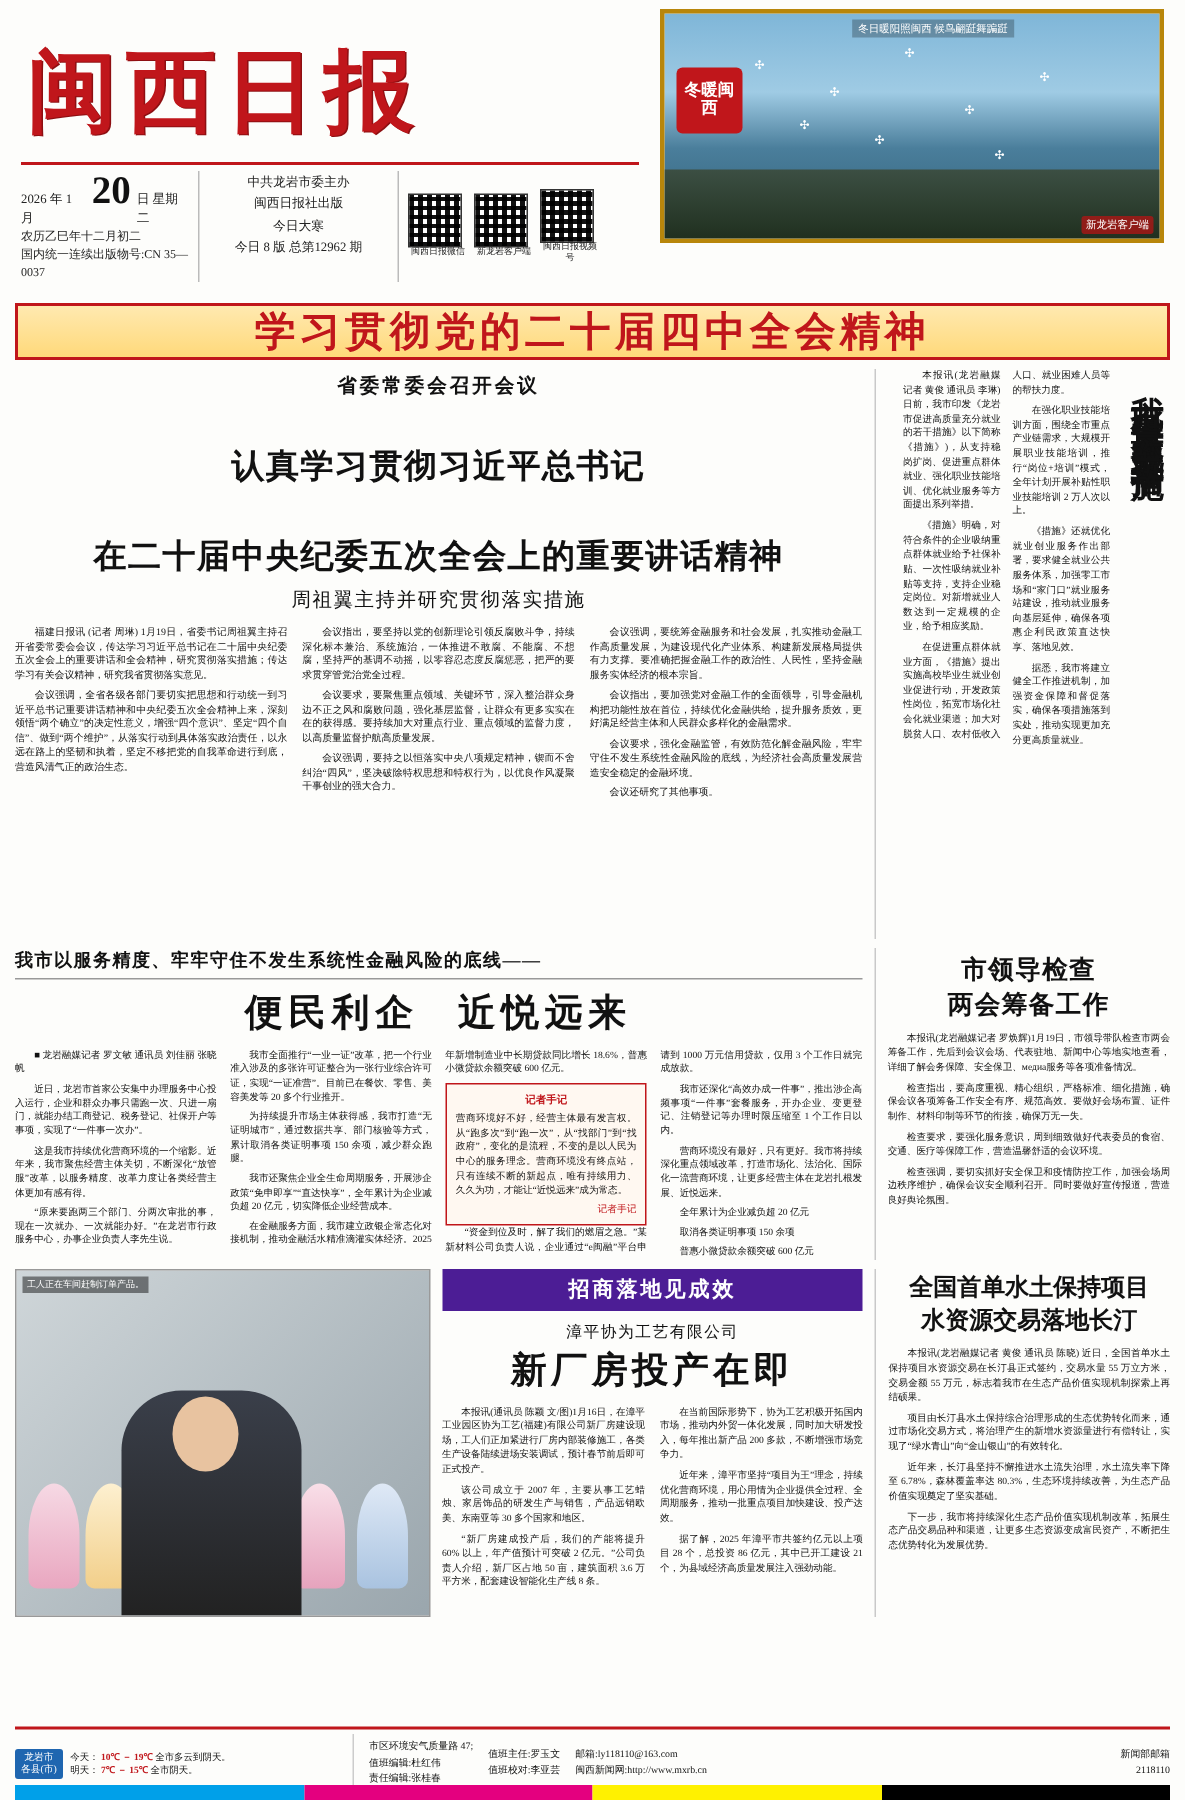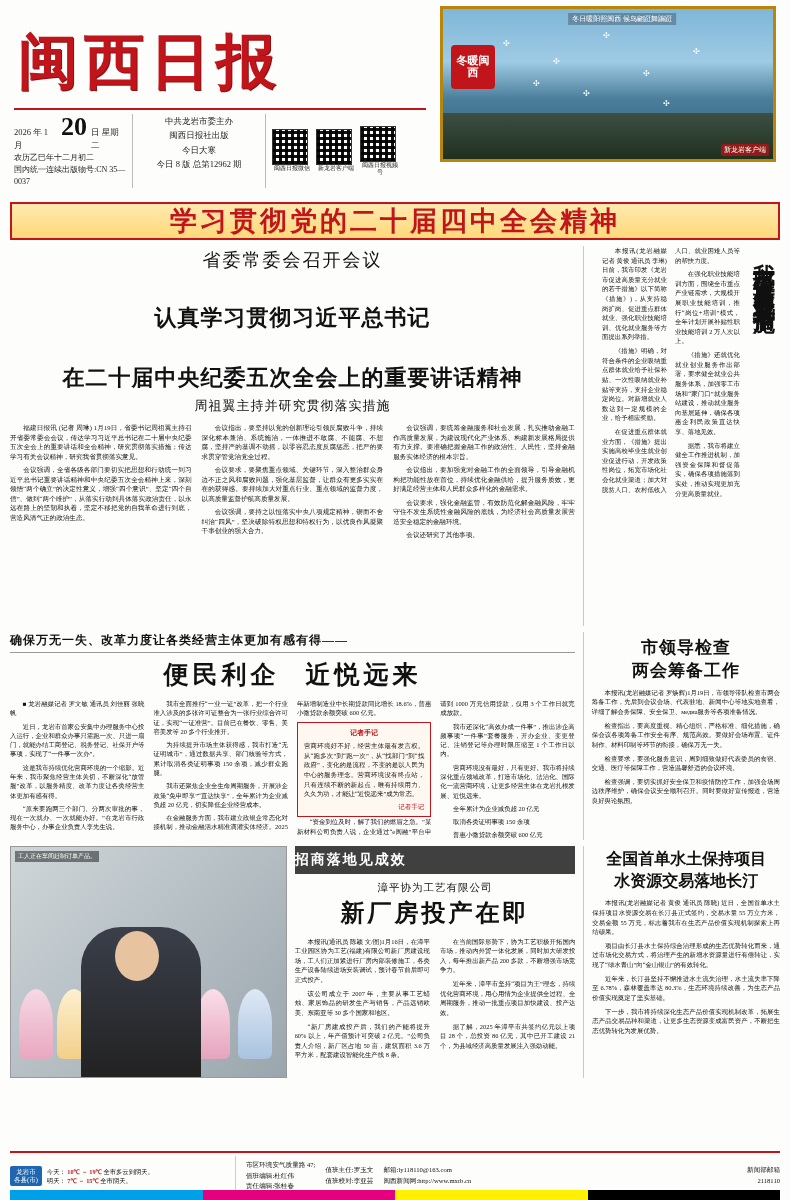--- a/index.html
+++ b/index.html
@@ -68,21 +68,21 @@
   }
   .banner span{
     font-family:"DejaVu Serif",serif;font-weight:bold;font-size:27px;letter-spacing:3px;color:#c0161b;
   }
 
   
   .body-grid{display:flex;gap:8px;margin-top:6px;height:380px;}
   .col-main{width:570px;}
   .col-side{width:190px;border-left:1px solid #c9c9c9;padding-left:8px;}
 
-  .kicker{text-align:center;font-size:18px;font-weight:normal;letter-spacing:2px;margin:2px 0 4px;}
+  .kicker{text-align:center;font-size:13px;font-weight:bold;letter-spacing:2px;margin:2px 0 4px;}
   .headline{
     text-align:center;font-family:"DejaVu Serif",serif;font-weight:bold;
     font-size:22px;line-height:1.25;letter-spacing:1px;color:#111;margin-top:32px;
   }
   .subhead{text-align:center;font-size:13px;margin:6px 0 8px;letter-spacing:1px;}
   .cols3{column-count:3;column-gap:10px;column-rule:0;font-size:6.6px;line-height:1.45;text-align:justify;}
   .cols3 p{margin:0 0 4px;text-indent:2em;}
 
   
   .vtitle{
@@ -122,21 +122,21 @@
     width:278px;height:230px;border:1px solid #999;position:relative;overflow:hidden;
     background:linear-gradient(135deg,#cfd6d9,#9aa6ad);
   }
   .photo .ph-cap{position:absolute;top:4px;left:4px;font-size:6px;color:#fff;background:rgba(0,0,0,.45);padding:1px 3px;}
   .ph-scene{position:absolute;inset:0;}
   .cone{position:absolute;bottom:18px;width:34px;height:70px;border-radius:50% 50% 6px 6px;}
   .photo-person{position:absolute;left:70px;bottom:0;width:120px;height:150px;background:linear-gradient(#3a3f4a,#222);border-radius:40px 40px 0 0;}
   .photo-face{position:absolute;left:104px;bottom:96px;width:44px;height:50px;background:#e8c3a0;border-radius:50%;}
   .b3-mid{width:284px;}
   .adbar{
-    background:#404040;color:#fff;text-align:left;font-weight:bold;font-size:14px;
+    background:#4c1d95;color:#fff;text-align:center;font-weight:bold;font-size:14px;
     padding:5px 0;letter-spacing:2px;
   }
   .b3-sub{text-align:center;font-size:10.5px;margin:7px 0 2px;letter-spacing:1px;}
   .b3-title{text-align:center;font-family:"DejaVu Serif",serif;font-weight:bold;font-size:24px;letter-spacing:3px;margin:2px 0 8px;}
   .cols2{column-count:2;column-gap:10px;font-size:6.4px;line-height:1.5;text-align:justify;}
   .cols2 p{margin:0 0 4px;text-indent:2em;}
   .b3-side{width:190px;border-left:1px solid #c9c9c9;padding-left:8px;}
   .b3-side-h{font-family:Liberation Sans, sans-serif;font-weight:bold;font-size:16px;text-align:center;line-height:1.4;margin:2px 0 6px;}
 
   
@@ -249,21 +249,21 @@
           <p>在强化职业技能培训方面，围绕全市重点产业链需求，大规模开展职业技能培训，推行“岗位+培训”模式，全年计划开展补贴性职业技能培训 2 万人次以上。</p>
           <p>《措施》还就优化就业创业服务作出部署，要求健全就业公共服务体系，加强零工市场和“家门口”就业服务站建设，推动就业服务向基层延伸，确保各项惠企利民政策直达快享、落地见效。</p>
           <p>据悉，我市将建立健全工作推进机制，加强资金保障和督促落实，确保各项措施落到实处，推动实现更加充分更高质量就业。</p>
         </div>
       </div>
     </div>
   </div>
 
   <div class="band2">
     <div class="b2-main">
-      <div class="lead-line">确保万无一失、改革力度让各类经营主体更加有感有得——</div>
+      <div class="lead-line">我市以服务精度、牢牢守住不发生系统性金融风险的底线——</div>
       <div class="bigtitle2">
         <span>便民利企</span><span class="gap"></span><span>近悦远来</span>
       </div>
       <div class="cols4">
         <p>■ 龙岩融媒记者 罗文敏  通讯员 刘佳丽 张晓帆</p>
         <p>近日，龙岩市首家公安集中办理服务中心投入运行，企业和群众办事只需跑一次、只进一扇门，就能办结工商登记、税务登记、社保开户等事项，实现了“一件事一次办”。</p>
         <p>这是我市持续优化营商环境的一个缩影。近年来，我市聚焦经营主体关切，不断深化“放管服”改革，以服务精度、改革力度让各类经营主体更加有感有得。</p>
         <p>“原来要跑两三个部门、分两次审批的事，现在一次就办、一次就能办好。”在龙岩市行政服务中心，办事企业负责人李先生说。</p>
         <p>我市全面推行“一业一证”改革，把一个行业准入涉及的多张许可证整合为一张行业综合许可证，实现“一证准营”。目前已在餐饮、零售、美容美发等 20 多个行业推开。</p>
         <p>为持续提升市场主体获得感，我市打造“无证明城市”，通过数据共享、部门核验等方式，累计取消各类证明事项 150 余项，减少群众跑腿。</p>

